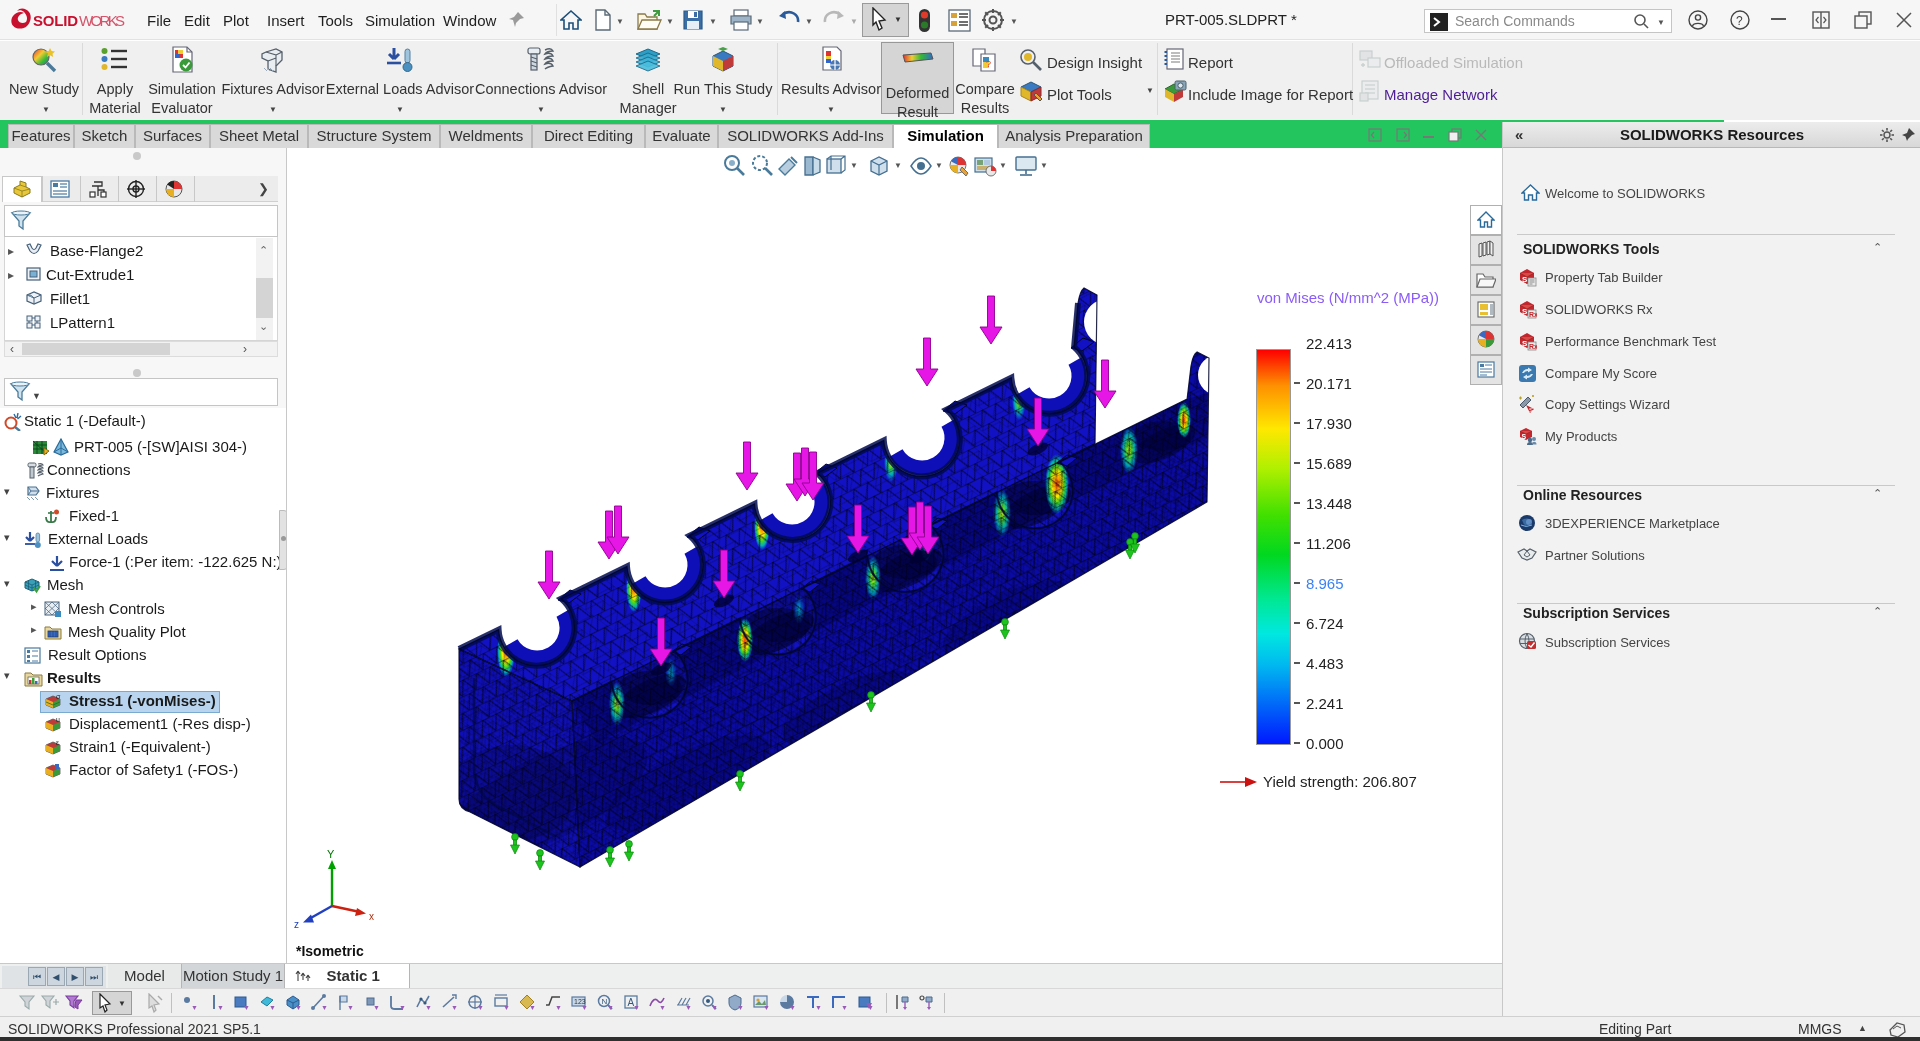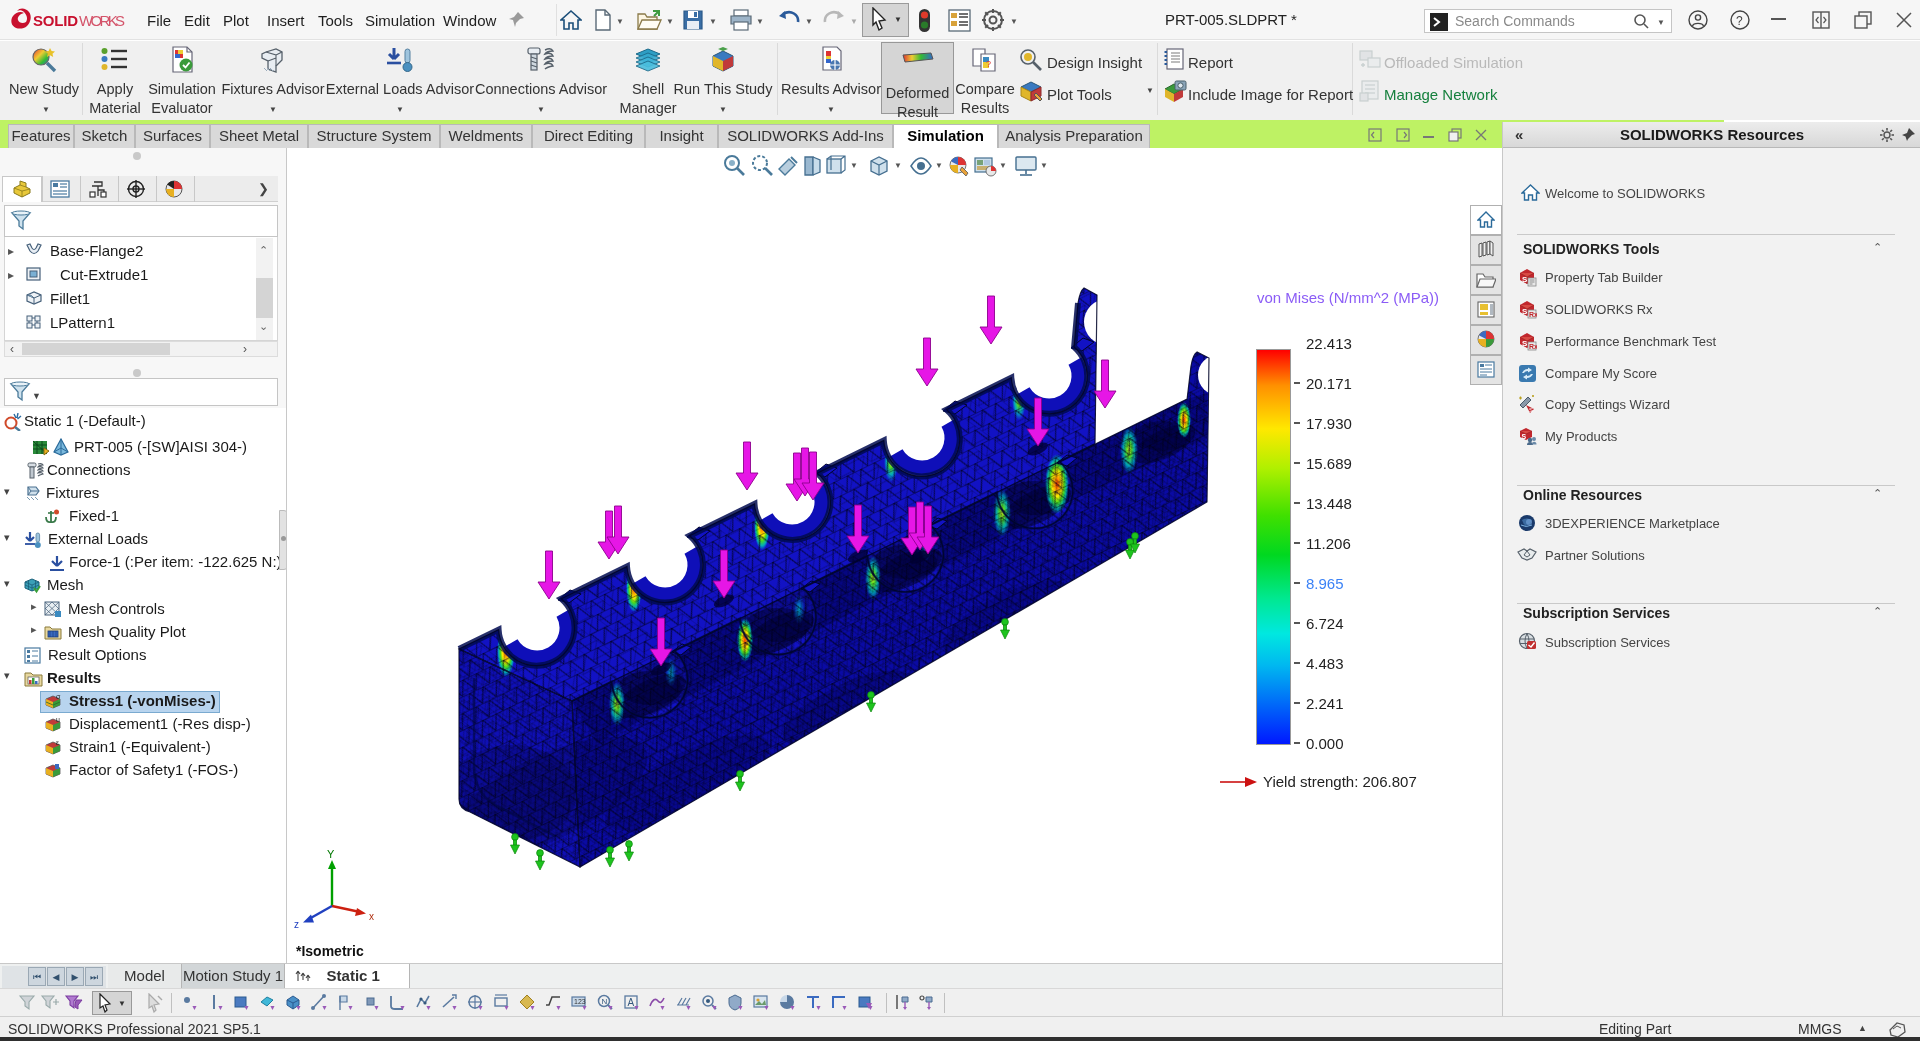--- a/index.html
+++ b/index.html
@@ -3,21 +3,21 @@
 *{margin:0;padding:0;box-sizing:border-box}
 html,body{width:1920px;height:1041px;overflow:hidden;font-family:"Liberation Sans",sans-serif;background:#fff}
 .abs{position:absolute}
 #titlebar{left:0;top:0;width:1920px;height:40px;background:#f6f6f6;border-bottom:1px solid #e2e2e2}
 .menu{font-size:15px;color:#1e1e1e;top:12px}
 #ribbon{left:0;top:41px;width:1920px;height:79px;background:#f0f0f0}
 .ritem{top:0;height:79px;text-align:center}
 .rlab{font-size:14.5px;color:#333;line-height:19px;margin-top:2px}
 .rcaret{font-size:8px;color:#444}
 .rsep{width:1px;background:#dadada;top:2px;height:72px}
-#tabrow{left:0;top:120px;width:1724px;height:28px;background:#bef264}
+#tabrow{left:0;top:120px;width:1724px;height:28px;background:#22c55e}
 .tab{top:4px;height:24px;background:#d9d9d9;border:1px solid #b9b9b9;border-bottom:none;font-size:15px;color:#333;text-align:center;line-height:22px}
 .tab.active{background:#fff;font-weight:bold;color:#000}
 #leftpanel{left:0;top:148px;width:287px;height:815px;background:#f7f7f7}
 #viewport{left:287px;top:148px;width:1215px;height:815px;background:#fff;overflow:hidden}
 #rightpanel{left:1502px;top:122px;width:418px;height:894px;background:#f2f2f2;border-left:1px solid #c8c8c8}
 #bottomtabs{left:0;top:963px;width:1502px;height:25px;background:#eef0f0;border-top:1px solid #c8c8c8}
 #simbar{left:0;top:988px;width:1502px;height:28px;background:#f0f0f0;border-top:1px solid #d8d8d8}
 #statusbar{left:0;top:1016px;width:1920px;height:25px;background:#f0f0f0;border-top:1px solid #d0d0d0;font-size:14px;color:#333}
 .btab{top:0px;height:25px;font-size:15px;color:#333;text-align:center;line-height:24px;border-right:1px solid #b5b5b5}
 .tree{font-size:15px;color:#1a1a1a;white-space:nowrap}
@@ -365,32 +365,32 @@
   <svg width="24" height="24" viewBox="0 0 24 24" opacity=".45">
         <rect x="4" y="2" width="16" height="18" fill="#e4e8ea" stroke="#9aa" stroke-width="1.2"></rect>
         <g stroke="#9aa" stroke-width="1.2">
           <line x1="7" y1="6" x2="17" y2="6"></line>
           <line x1="7" y1="10" x2="17" y2="10"></line>
           <line x1="7" y1="14" x2="17" y2="14"></line>
         </g>
         <rect x="2" y="14" width="8" height="8" fill="#cfd4d8" stroke="#9aa" stroke-width="1.2"></rect>
       </svg>
  </div>
- <div class="abs" style="left:1384px;top:45px;font-size:15px;color:#15803d">Manage Network</div>
+ <div class="abs" style="left:1384px;top:45px;font-size:15px;color:#4c1d95">Manage Network</div>
 </div>
 
 <div class="abs" id="tabrow">
  <div class="abs tab" style="left:8px;width:66px">Features</div>
  <div class="abs tab" style="left:74px;width:61px">Sketch</div>
  <div class="abs tab" style="left:135px;width:75px">Surfaces</div>
  <div class="abs tab" style="left:210px;width:98px">Sheet Metal</div>
  <div class="abs tab" style="left:308px;width:132px">Structure System</div>
  <div class="abs tab" style="left:440px;width:92px">Weldments</div>
  <div class="abs tab" style="left:532px;width:113px">Direct Editing</div>
- <div class="abs tab" style="left:645px;width:73px">Insight</div>
+ <div class="abs tab" style="left:645px;width:73px">Evaluate</div>
  <div class="abs tab" style="left:718px;width:175px">SOLIDWORKS Add-Ins</div>
  <div class="abs tab active" style="left:893px;width:105px">Simulation</div>
  <div class="abs tab" style="left:998px;width:152px">Analysis Preparation</div>
  <svg class="abs" style="left:1368px;top:8px" width="14" height="14" viewBox="0 0 14 14">
       <rect x="1" y="1" width="12" height="12" fill="none" stroke="#777" stroke-width="1.2"></rect>
       <path d="M6 4 L3.5 7 L6 10" fill="none" stroke="#777" stroke-width="1.2"></path>
     </svg>
  <svg class="abs" style="left:1396px;top:8px" width="14" height="14" viewBox="0 0 14 14">
       <rect x="1" y="1" width="12" height="12" fill="none" stroke="#777" stroke-width="1.2"></rect>
       <path d="M8 4 L10.5 7 L8 10" fill="none" stroke="#777" stroke-width="1.2"></path>
@@ -459,21 +459,21 @@
  <div class="abs tree" style="left:8px;top:96px;font-size:12px;color:#555">▸</div>
  <svg class="abs" style="left:25px;top:94px" width="18" height="16" viewBox="0 0 18 16">
       <path d="M2 3 L5 9 Q9 14 13 9 L16 3 L13 2 L11 6 Q9 9 7 6 L5 2 Z" fill="#e8eef4" stroke="#46607a" stroke-width="1.2"></path>
     </svg>
  <div class="abs tree" style="left:50px;top:94px">Base-Flange2</div>
  <div class="abs tree" style="left:8px;top:120px;font-size:12px;color:#555">▸</div>
  <svg class="abs" style="left:25px;top:118px" width="18" height="16" viewBox="0 0 18 16">
       <rect x="2" y="2" width="13" height="12" fill="#eef2f6" stroke="#46607a" stroke-width="1.2"></rect>
       <rect x="5" y="5" width="7" height="6" fill="#7ab0d4" stroke="#46607a" stroke-width="1"></rect>
     </svg>
- <div class="abs tree" style="left:60px;top:118px">Cut-Extrude1</div>
+ <div class="abs tree" style="left:46px;top:118px">Cut-Extrude1</div>
  <svg class="abs" style="left:25px;top:142px" width="18" height="16" viewBox="0 0 18 16">
       <path d="M2 5 L9 2 L16 5 L16 11 L9 14 L2 11 Z" fill="#eef2f6" stroke="#46607a" stroke-width="1.2"></path>
       <path d="M2 5 L9 8 L16 5 M9 8 L9 14" fill="none" stroke="#46607a" stroke-width="1"></path>
       <path d="M2 5 Q6 4 9 8" fill="#9ec8e4" stroke="#46607a" stroke-width="1"></path>
     </svg>
  <div class="abs tree" style="left:50px;top:142px">Fillet1</div>
  <svg class="abs" style="left:25px;top:166px" width="18" height="16" viewBox="0 0 18 16">
       <g fill="#eef2f6" stroke="#46607a" stroke-width="1">
         <rect x="2" y="2" width="5" height="5"></rect>
         <rect x="10" y="2" width="5" height="5"></rect>

